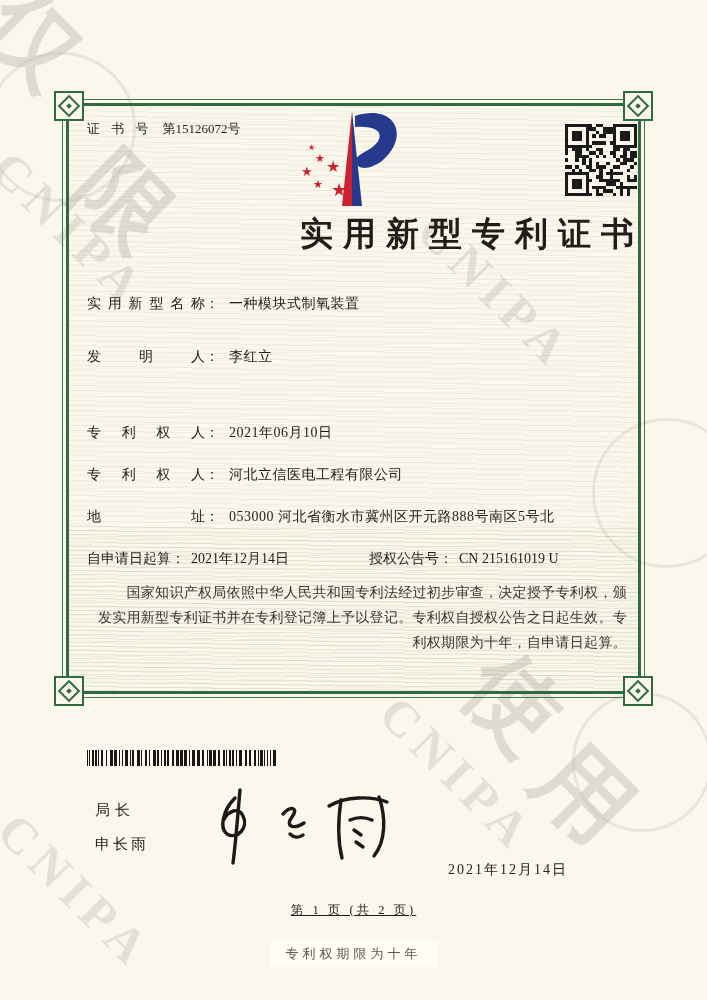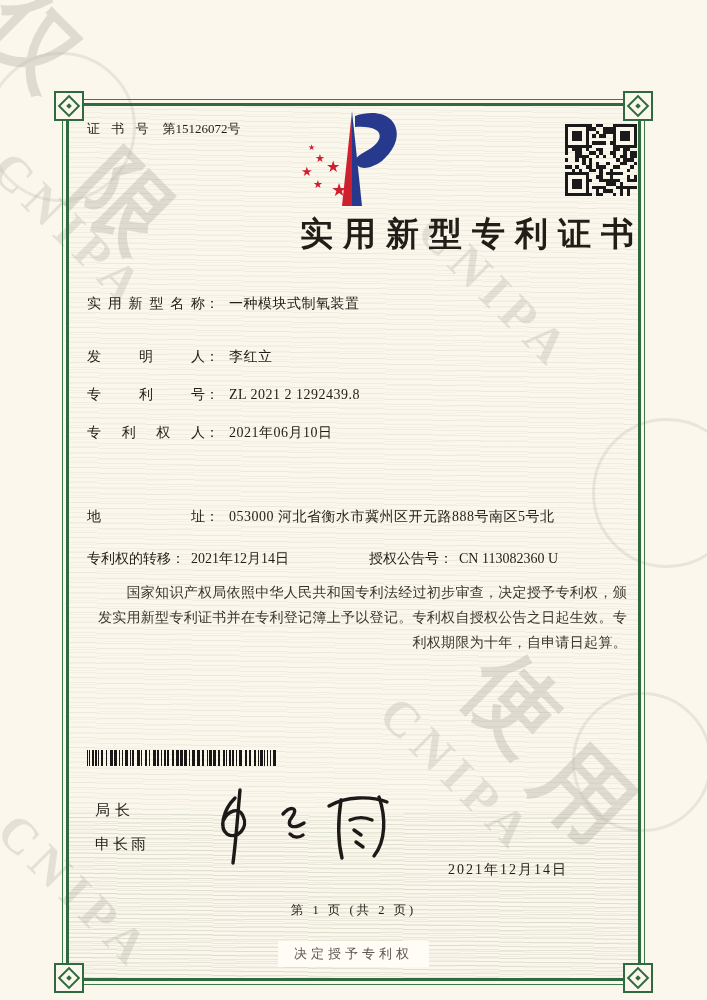--- a/index.html
+++ b/index.html
@@ -25,21 +25,21 @@
   .wm6 { left:-22px; top:862px; }
   .wm7 { left:360px; top:745px; }
   .wm-circle {
     position:absolute; border:3px solid #b9b6ac; border-radius:50%; opacity:.28;
   }
   .wmc1 { left:-14px; top:52px;  width:150px; height:150px; }
   .wmc2 { left:592px; top:418px; width:150px; height:150px; }
   .wmc3 { left:572px; top:692px; width:140px; height:140px; }
   
   .frame {
-    position:absolute; left:62px; top:99px; width:583px; height:886px;
+    position:absolute; left:62px; top:99px; width:583px; height:599px;
     border:1.5px solid #3c7a4c;
   }
   .frame-inner {
     position:absolute; inset:3px; border:3px solid #2f6b3e; pointer-events:none;
   }
   .frame::before { 
     content:""; position:absolute; inset:6px; pointer-events:none;
     background:
       repeating-linear-gradient(1.2deg, rgba(140,160,120,.10) 0 1px, transparent 1px 5px),
       repeating-linear-gradient(-0.8deg, rgba(140,160,120,.06) 0 1px, transparent 1px 7px);
@@ -86,21 +86,21 @@
   .barcode { position:absolute; left:24px; top:650px; width:190px; height:16px; z-index:2; }
   .director { position:absolute; left:32px; top:701px; font-size:15px; letter-spacing:5px; z-index:2;font-family:Liberation Serif, serif; }
   .director .name { margin-top:15px; letter-spacing:3px; }
   .sig { position:absolute; left:120px; top:684px; width:230px; height:85px; z-index:2; }
   .issue-date {
     position:absolute; left:320px; top:761px; width:250px; text-align:center;
     font-size:14px; letter-spacing:2px; z-index:2;
   }
   .page-no {
     position:absolute; left:0; top:802px; width:100%; text-align:center;
-    font-size:12.5px; letter-spacing:3px; z-index:2;
+    font-size:12.5px; letter-spacing:3px; z-index:2;text-decoration:underline;
   }
   .continuation { position:absolute; left:0; top:941px; width:100%; text-align:center; }
   .continuation span {
     display:inline-block; background:#fffdf6; padding:4px 16px;
     font-size:13px; letter-spacing:4px; color:#5f584c;
   }
 </style>
 </head>
 <body>
 
@@ -291,34 +291,34 @@
       </svg>
 
     <div class="title">实用新型专利证书</div>
 
     <div class="field f1">
       <span class="flabel">发明人</span><span class="fcolon">：</span><span class="fvalue">李红立</span>
     </div>
     <div class="field f0">
       <span class="flabel">实用新型名称</span><span class="fcolon">：</span><span class="fvalue">一种模块式制氧装置</span>
     </div>
-    <div class="field f2">
-      <span class="flabel">专利号</span><span class="fcolon">：</span><span class="fvalue">ZL 2021 2 1292439.8</span>
-    </div>
     <div class="field f3">
       <span class="flabel">专利权人</span><span class="fcolon">：</span><span class="fvalue">2021年06月10日</span>
     </div>
+    <div class="field f4">
+      <span class="flabel">专利权人</span><span class="fcolon">：</span><span class="fvalue">河北立信医电工程有限公司</span>
+    </div>
     <div class="field f5">
       <span class="flabel">地址</span><span class="fcolon">：</span><span class="fvalue">053000 河北省衡水市冀州区开元路888号南区5号北</span>
     </div>
 
     <div class="grant">
-      <span>专利权的转移：</span><span class="gval">2021年12月14日</span>
+      <span>自申请日起算：</span><span class="gval">2021年12月14日</span>
       <span class="pair2">
-        <span>授权公告号：</span><span class="gval">CN 113082360 U</span>
+        <span>授权公告号：</span><span class="gval">CN 215161019 U</span>
       </span>
     </div>
 
     <div class="paras">
       <p>国家知识产权局依照中华人民共和国专利法经过初步审查，决定授予专利权，颁发实用新型专利证书并在专利登记簿上予以登记。专利权自授权公告之日起生效。专利权期限为十年，自申请日起算。</p>
     </div>
 
     <svg class="barcode" id="barcode-svg" viewBox="0 0 190 16" preserveAspectRatio="none" shape-rendering="crispEdges">
         <rect x="0" y="0" width="1" height="16" fill="#191715"></rect>
         <rect x="2" y="0" width="1" height="16" fill="#191715"></rect>
@@ -389,16 +389,16 @@
       <path d="M171,46 l7,5"></path>
       <path d="M173,58 l7,5"></path>
     </svg>
 
     <div class="issue-date">2021年12月14日</div>
 
     <div class="page-no">第 1 页 (共 2 页)</div>
   </div>
 
   <div class="continuation">
-    <span>决定授予专利权</span>
+    <span>专利权期限为十年</span>
   </div>
 
 </div>
 
 </body></html>

